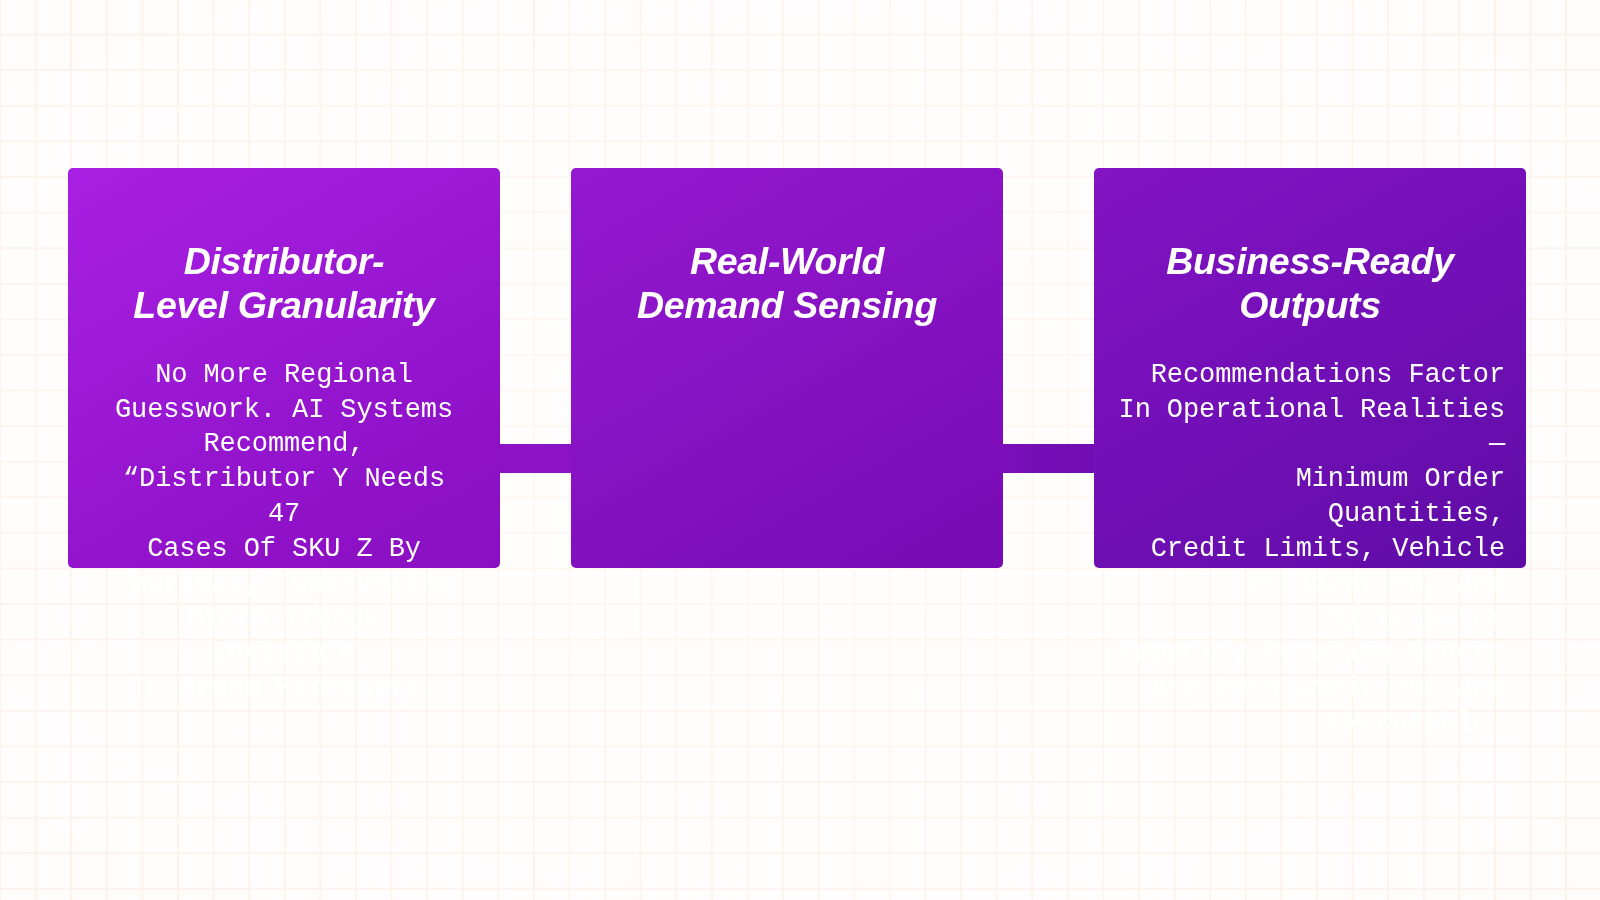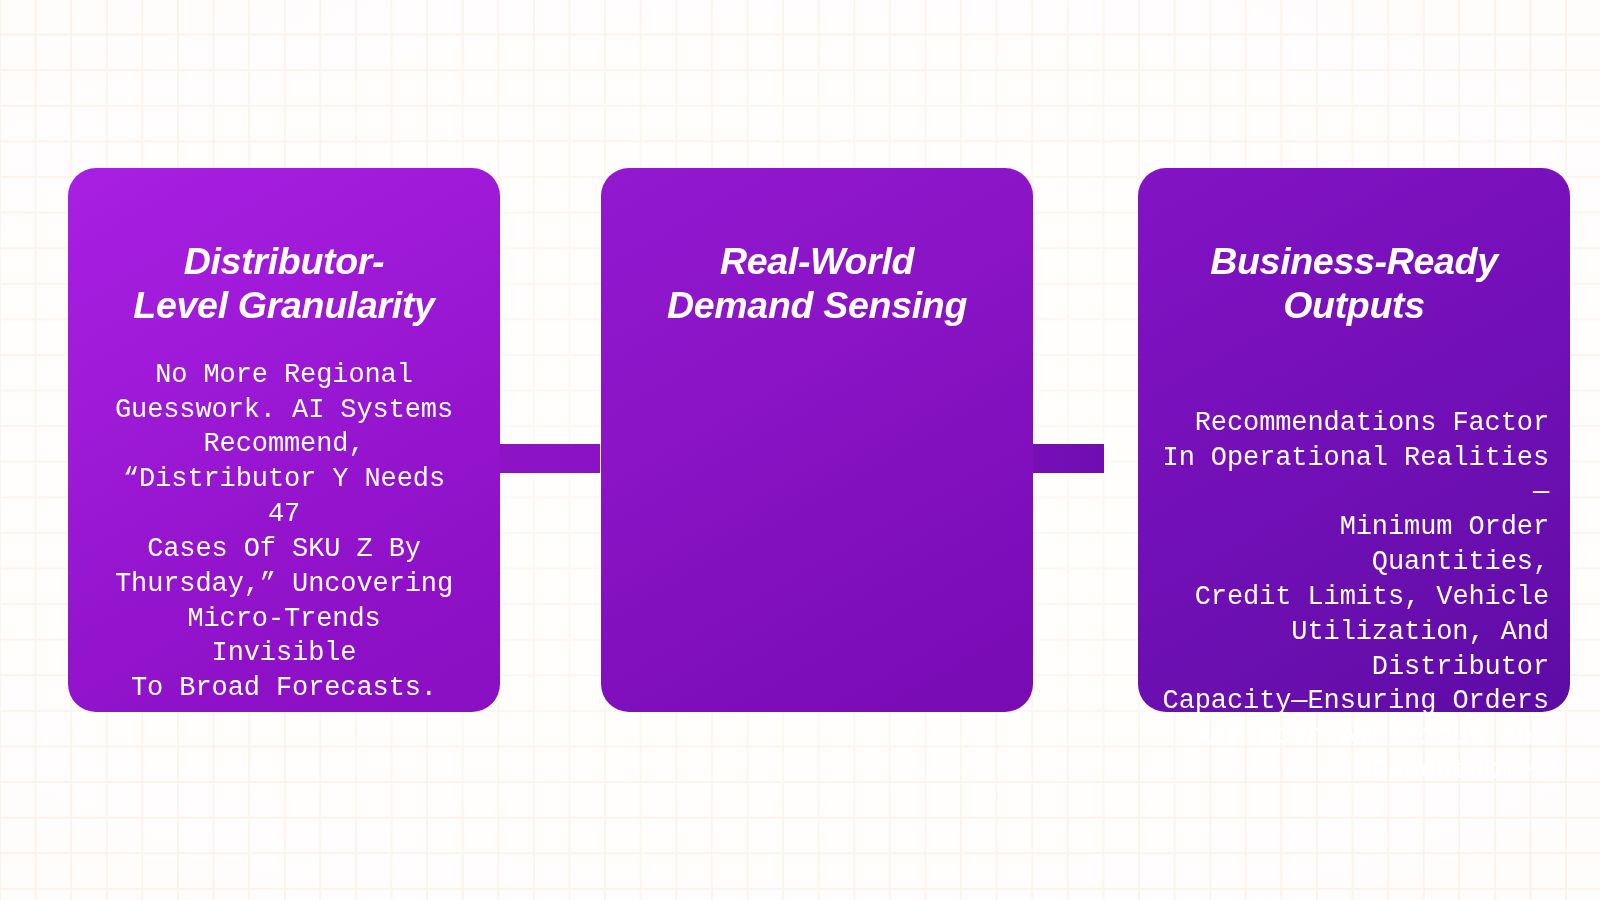--- a/index.html
+++ b/index.html
@@ -57,43 +57,42 @@
     left: 974px;
     width: 130px;
     background: linear-gradient(to right, #7d0fba 0%, #6f0db2 100%);
   }
 
   
   .card {
     position: absolute;
     top: 168px;
     width: 432px;
-    height: 544px;
-    border-radius: 28px;
+    height: 400px;
+    border-radius: 5px;
     z-index: 2;
     box-sizing: border-box;
     padding: 0 22px;
     display: flex;
     flex-direction: column;
     align-items: center;
     text-align: center;
     color: #ffffff;
   }
   #card-1 {
     left: 68px;
     background: linear-gradient(150deg, #a81fe2 0%, #9c19d6 38%, #8e11c7 78%, #8a0fc2 100%);
   }
   #card-2 {
-    left: 601px;
+    left: 571px;
     background: linear-gradient(150deg, #9318d0 0%, #8a14c6 38%, #7d0dba 78%, #780bb2 100%);
   }
   #card-3 {
-    left: 1138px;
+    left: 1094px;
     background: linear-gradient(150deg, #8313c4 0%, #7610ba 38%, #670ead 78%, #5c0ba4 100%);
-    gap: 48px;
   }
 
   .card-title {
     margin: 0;
     font-size: 37.5px;
     line-height: 1.17;
     font-weight: 700;
     font-style: italic;
     letter-spacing: -0.3px;
     white-space: pre-line;

